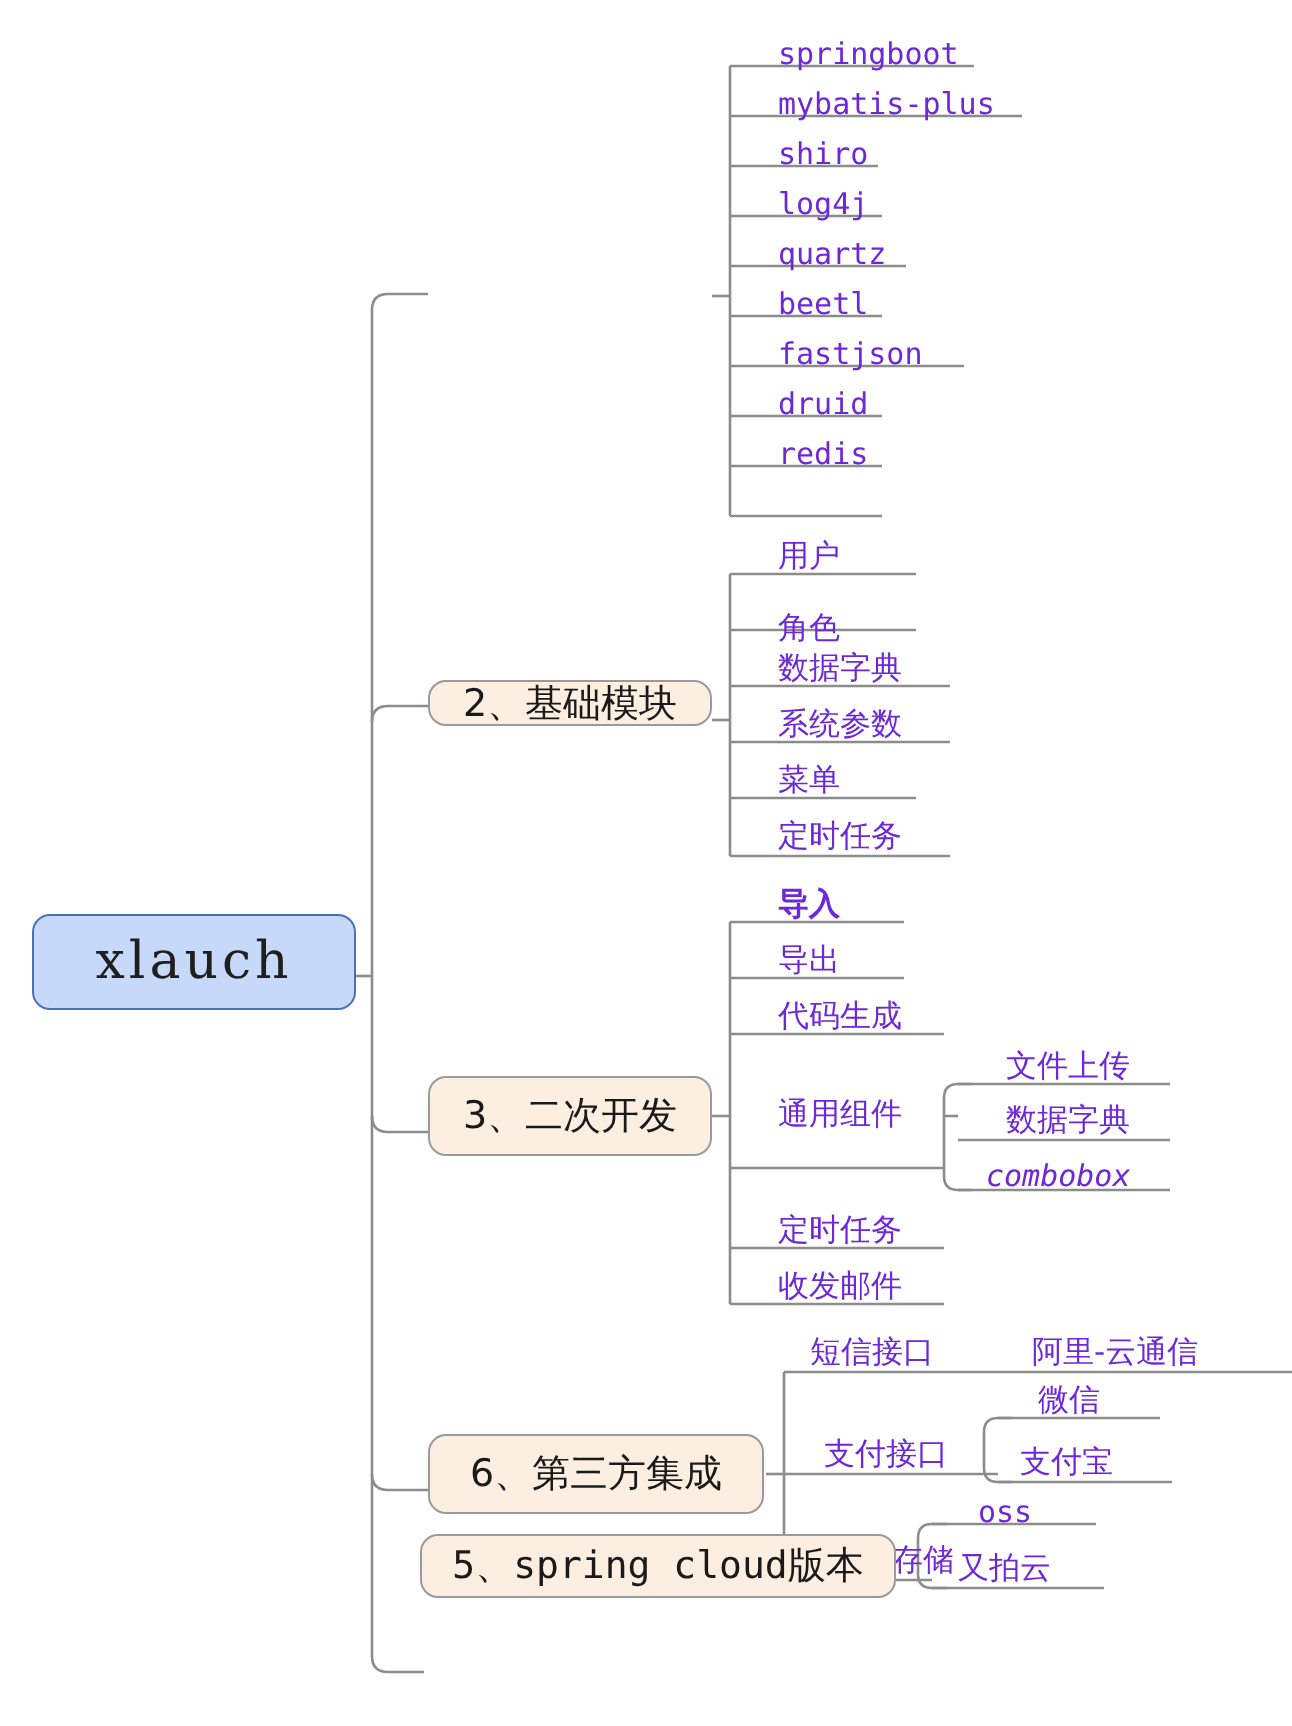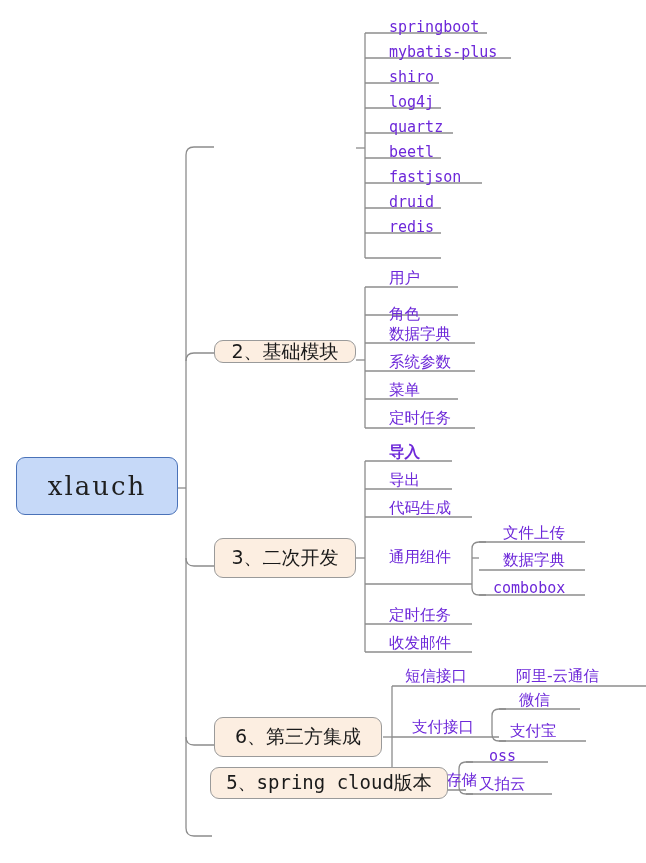--- a/index.html
+++ b/index.html
@@ -141,21 +141,21 @@
 
     <path d="M506 709 h-7 q-7 0 -7 7 v18 q0 7 7 7 h7"></path>
     <line x1="499" y1="709" x2="580" y2="709"></line>
     <line x1="499" y1="741" x2="586" y2="741"></line>
 
     <path d="M473 762 h-7 q-7 0 -7 7 v18 q0 7 7 7 h7"></path>
     <line x1="466" y1="762" x2="548" y2="762"></line>
     <line x1="466" y1="794" x2="552" y2="794"></line>
   </svg>
 
-  <div class="node-box root-box" style="left:16px; top:457px; width:162px; height:58px;">
+  <div class="node-box root-box" style="left:16px; top:457px; width:162px; height:48px;">
     <span>xlauch</span>
   </div>
 
   <div class="leaf lat" style="left:389px; top:20px;">springboot</div>
   <div class="leaf lat" style="left:389px; top:45px;">mybatis-plus</div>
   <div class="leaf lat" style="left:389px; top:70px;">shiro</div>
   <div class="leaf lat" style="left:389px; top:95px;">log4j</div>
   <div class="leaf lat" style="left:389px; top:120px;">quartz</div>
   <div class="leaf lat" style="left:389px; top:145px;">beetl</div>
   <div class="leaf lat" style="left:389px; top:170px;">fastjson</div>
@@ -177,21 +177,21 @@
   </div>
   <div class="leaf cjk" style="left:389px; top:445px;font-weight:bold;">导入</div>
   <div class="leaf cjk" style="left:389px; top:473px;">导出</div>
   <div class="leaf cjk" style="left:389px; top:501px;">代码生成</div>
   <div class="leaf cjk" style="left:389px; top:550px;">通用组件</div>
   <div class="leaf cjk" style="left:389px; top:608px;">定时任务</div>
   <div class="leaf cjk" style="left:389px; top:636px;">收发邮件</div>
 
   <div class="leaf cjk" style="left:503px; top:526px;">文件上传</div>
   <div class="leaf cjk" style="left:503px; top:553px;">数据字典</div>
-  <div class="leaf lat" style="left:493px; top:581px;">combobox</div>
+  <div class="leaf lat" style="left:493px; top:581px;font-style:italic;">combobox</div>
 
   <div class="node-box branch-box" style="left:214px; top:717px; width:168px; height:40px;">
     <span>6、第三方集成</span>
   </div>
   <div class="leaf cjk" style="left:405px; top:669px;">短信接口</div>
   <div class="leaf cjk" style="left:516px; top:669px;">阿里-云通信</div>
 
   <div class="leaf cjk" style="left:412px; top:720px;">支付接口</div>
   <div class="leaf cjk" style="left:519px; top:693px;">微信</div>
   <div class="leaf cjk" style="left:510px; top:724px;">支付宝</div>

